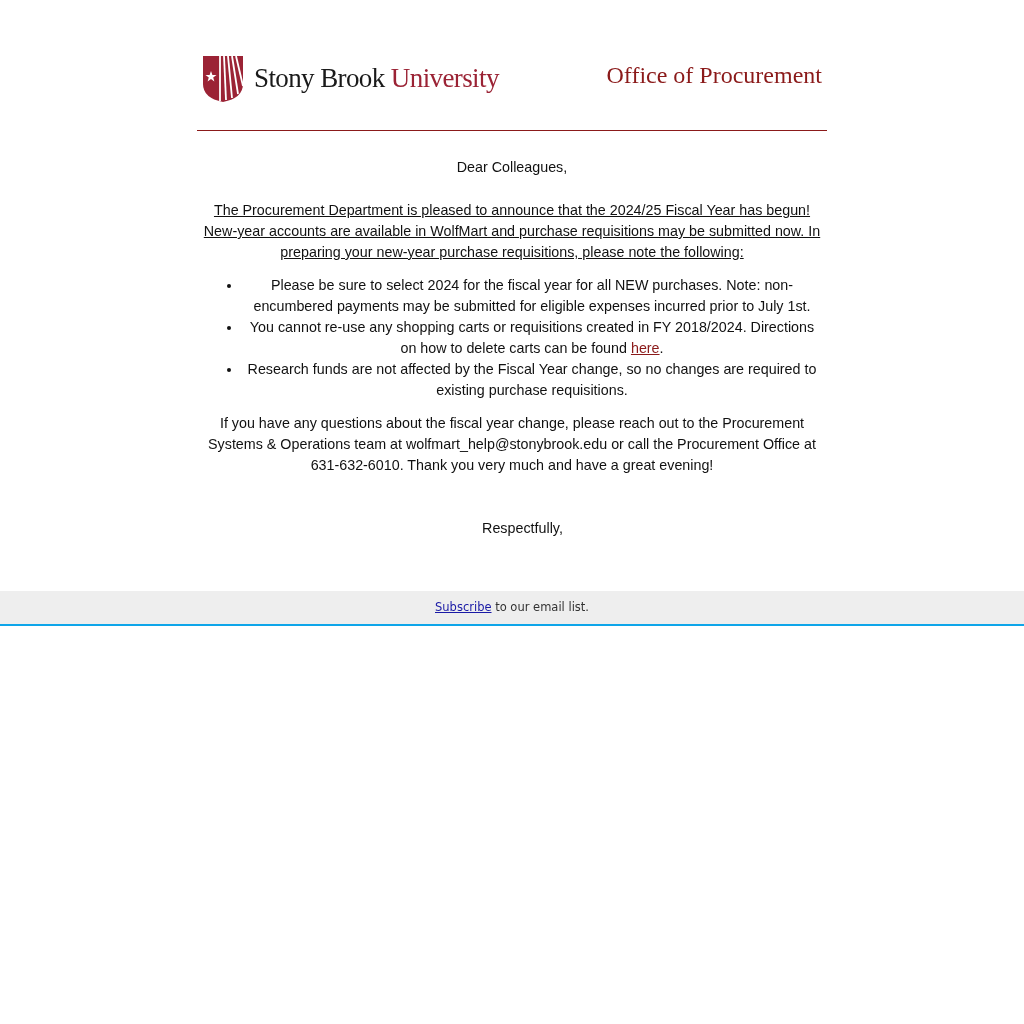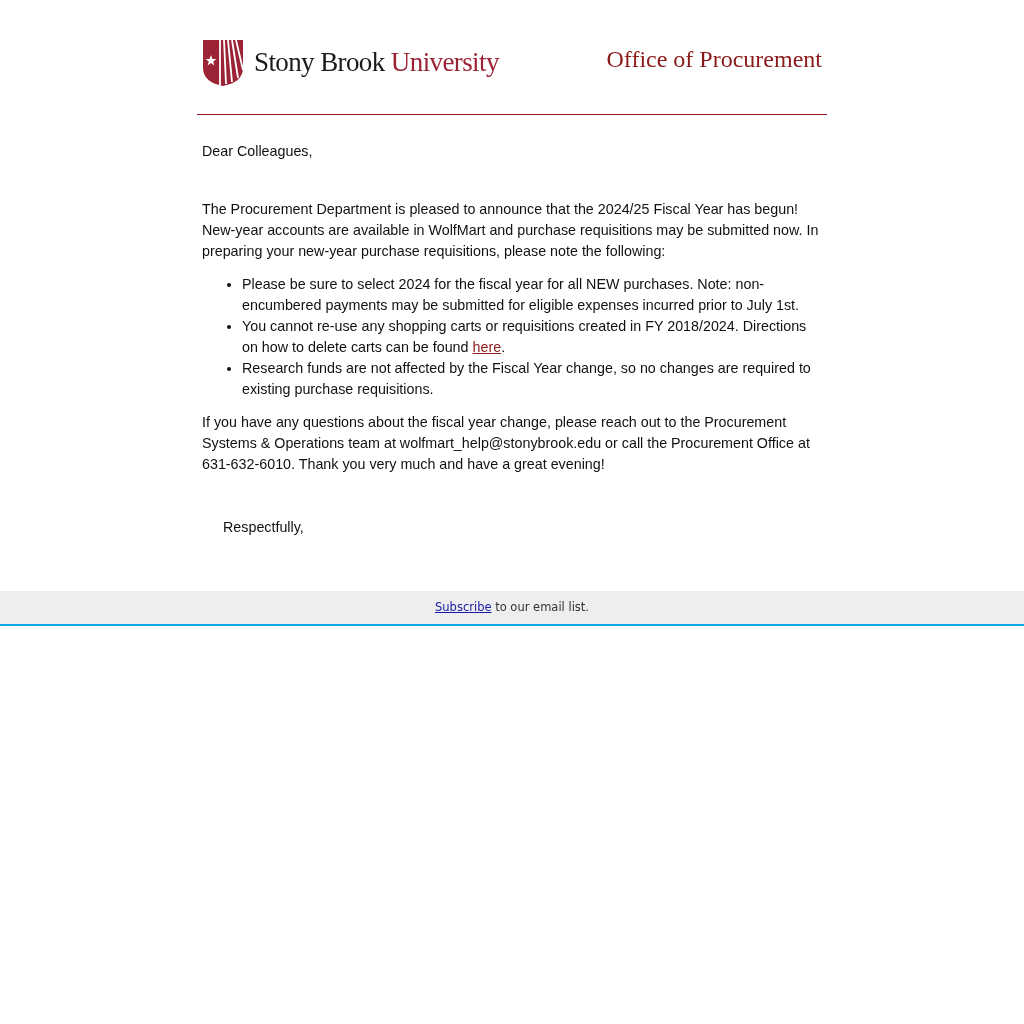--- a/index.html
+++ b/index.html
@@ -1,28 +1,28 @@
 <!DOCTYPE html>
 <html><head>
   <meta charset="utf-8">
   <style>
     html, body { margin: 0; padding: 0; background: #ffffff; }
     body { width: 1024px; height: 1024px; position: relative; overflow: hidden; font-family: "Liberation Sans", sans-serif; color: #111111; }
-    .container { position: absolute; left: 197px; top: 0; width: 630px; }
+    .container { position: absolute; left: 197px; top: 16px; width: 630px; text-align: center; }
     .header { position: relative; height: 114px; border-bottom: 1px solid #8b1a1a; }
     .logo { position: absolute; left: 5px; top: 38px; display: flex; align-items: center; }
     .shield { width: 42px; height: 49px; display: block; }
     .wordmark { margin-left: 10px; font-family: "Liberation Serif", serif; font-size: 27px; letter-spacing: -0.6px; white-space: nowrap; line-height: 1; }
     .wordmark .dark { color: #1a1a1a; }
     .wordmark .red { color: #9b2335; }
     .office-title { position: absolute; right: 5px; top: 46px; font-family: "Liberation Serif", serif; font-size: 24px; color: #8b1a1a; white-space: nowrap; }
     .content { padding: 0 5px; font-size: 14.3px; line-height: 21px; }
     .greeting { margin: 26px 0 0 0; }
     p { margin: 0; }
-    .intro { margin-top: 37px; }
+    .intro { margin-top: 22px; text-decoration: underline; }
     ul { margin: 12px 0 12px 0; padding-left: 40px; }
     li { margin: 0; }
     a.inline-link { color: #8b1a1a; text-decoration: underline; }
     .closing-block { margin-top: 42px; margin-left: 21px; }
     .footer { position: absolute; left: 0; top: 591px; width: 1024px; height: 33px; background: #eeeeee; border-bottom: 2px solid #0ea5e9; text-align: center; font-family: "DejaVu Sans", sans-serif; font-size: 11.5px; line-height: 33px; color: #333333; }
     .footer a { color: #1a1aa6; text-decoration: underline; }
   </style>
 </head>
 <body>
 

